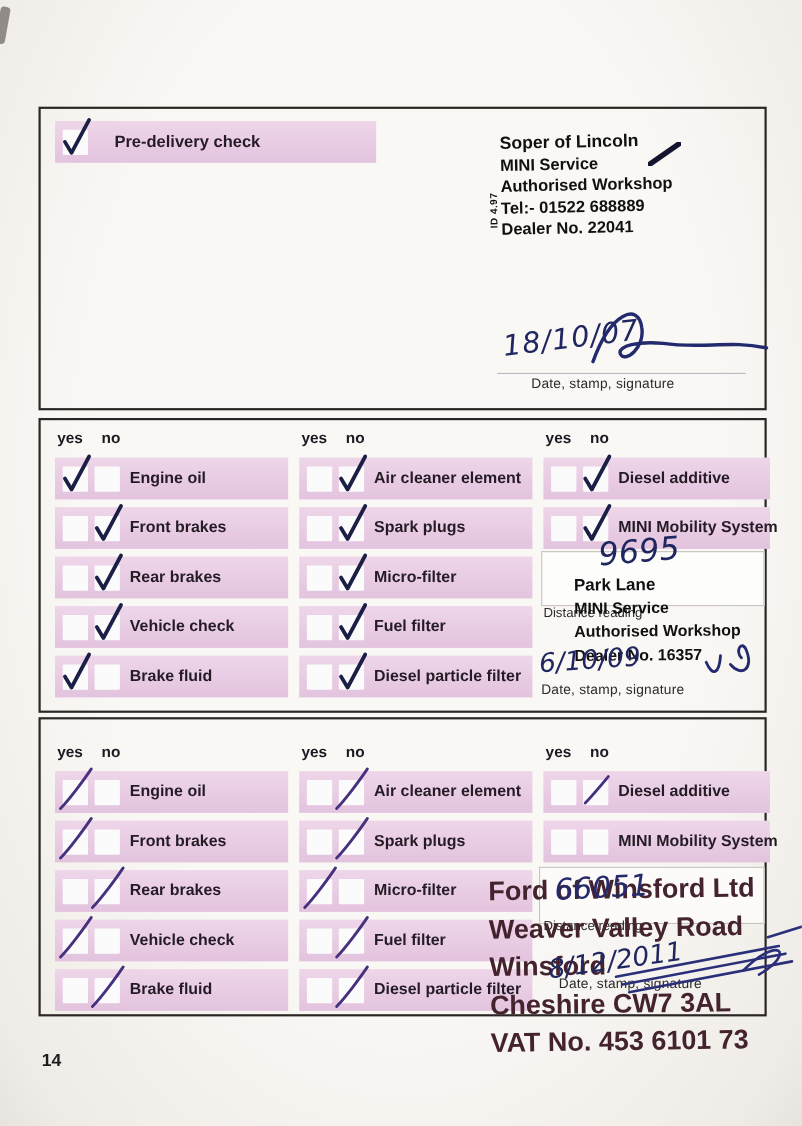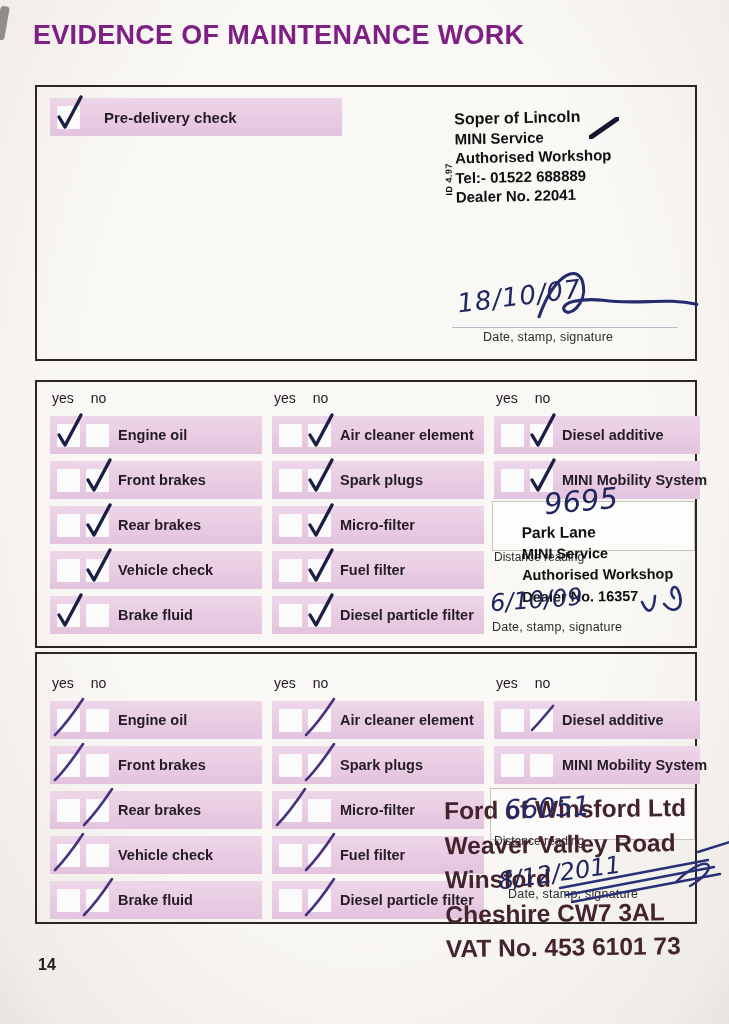--- a/index.html
+++ b/index.html
@@ -6,30 +6,30 @@
   body{width:729px;height:1024px;background:#e8e5e1;}
   .sheet{
     position:relative;width:729px;height:1024px;overflow:hidden;
     background:radial-gradient(ellipse at 50% 42%, #faf8f5 55%, #efece7 92%, #e7e3de 100%);
     font-family:"Liberation Sans", sans-serif;color:#1c1620;
   }
   .corner-mark{position:absolute;left:-2px;top:6px;width:9px;height:34px;background:#413b39;opacity:.55;transform:rotate(10deg);border-radius:3px;}
   .page-title{position:absolute;left:33px;top:20px;margin:0;font-size:27px;font-weight:bold;letter-spacing:.3px;color:#7e1f84;}
 
   .box{position:absolute;left:35px;width:658px;border:2px solid #2b2623;background:transparent;}
-  .box1{top:85px;height:272px;}
+  .box1{top:97px;height:272px;}
   .box2{top:380px;height:264px;}
   .box3{top:652px;height:268px;}
 
   
   .col{position:absolute;top:0;height:100%;}
   .c1{left:13px;width:212px;}
   .c2{left:235px;width:212px;}
   .c3{left:457px;width:205px;}
-  .colhead{position:absolute;left:2px;font-weight:normal;font-size:14px;color:#1e1822;}
+  .colhead{position:absolute;left:2px;font-weight:bold;font-size:14px;color:#1e1822;}
   .box2 .colhead{top:8px;}
   .box3 .colhead{top:21px;}
   .colhead .no{margin-left:17px;}
 
   
   .bar{
     position:absolute;left:0;width:212px;height:38px;
     background:linear-gradient(180deg,#eed6e9,#e3c3de);
     display:flex;align-items:center;padding-left:7px;box-sizing:border-box;
   }
@@ -92,21 +92,20 @@
   .sig3{left:64px;top:186px;width:175px;height:68px;z-index:4;}
   .sig3 path{stroke-width:2.4;stroke:#2a2f7a;}
 
   .page-num{position:absolute;left:38px;top:956px;font-size:16px;font-weight:bold;color:#1c1c1c;}
 </style>
 </head>
 <body>
 
 <div class="sheet">
   <div class="corner-mark"></div>
-  <h1 class="page-title">EVIDENCE OF MAINTENANCE WORK</h1>
 
   <section class="box box1 pd">
     <div class="bar pd-bar tick-yes">
       <span class="cb"></span>
       <svg class="tick" viewBox="0 0 34 44">
           <path d="M8 26 L14 36 L30 6"></path>
         </svg>
       <span class="lbl">Pre-delivery check</span>
     </div>
 

